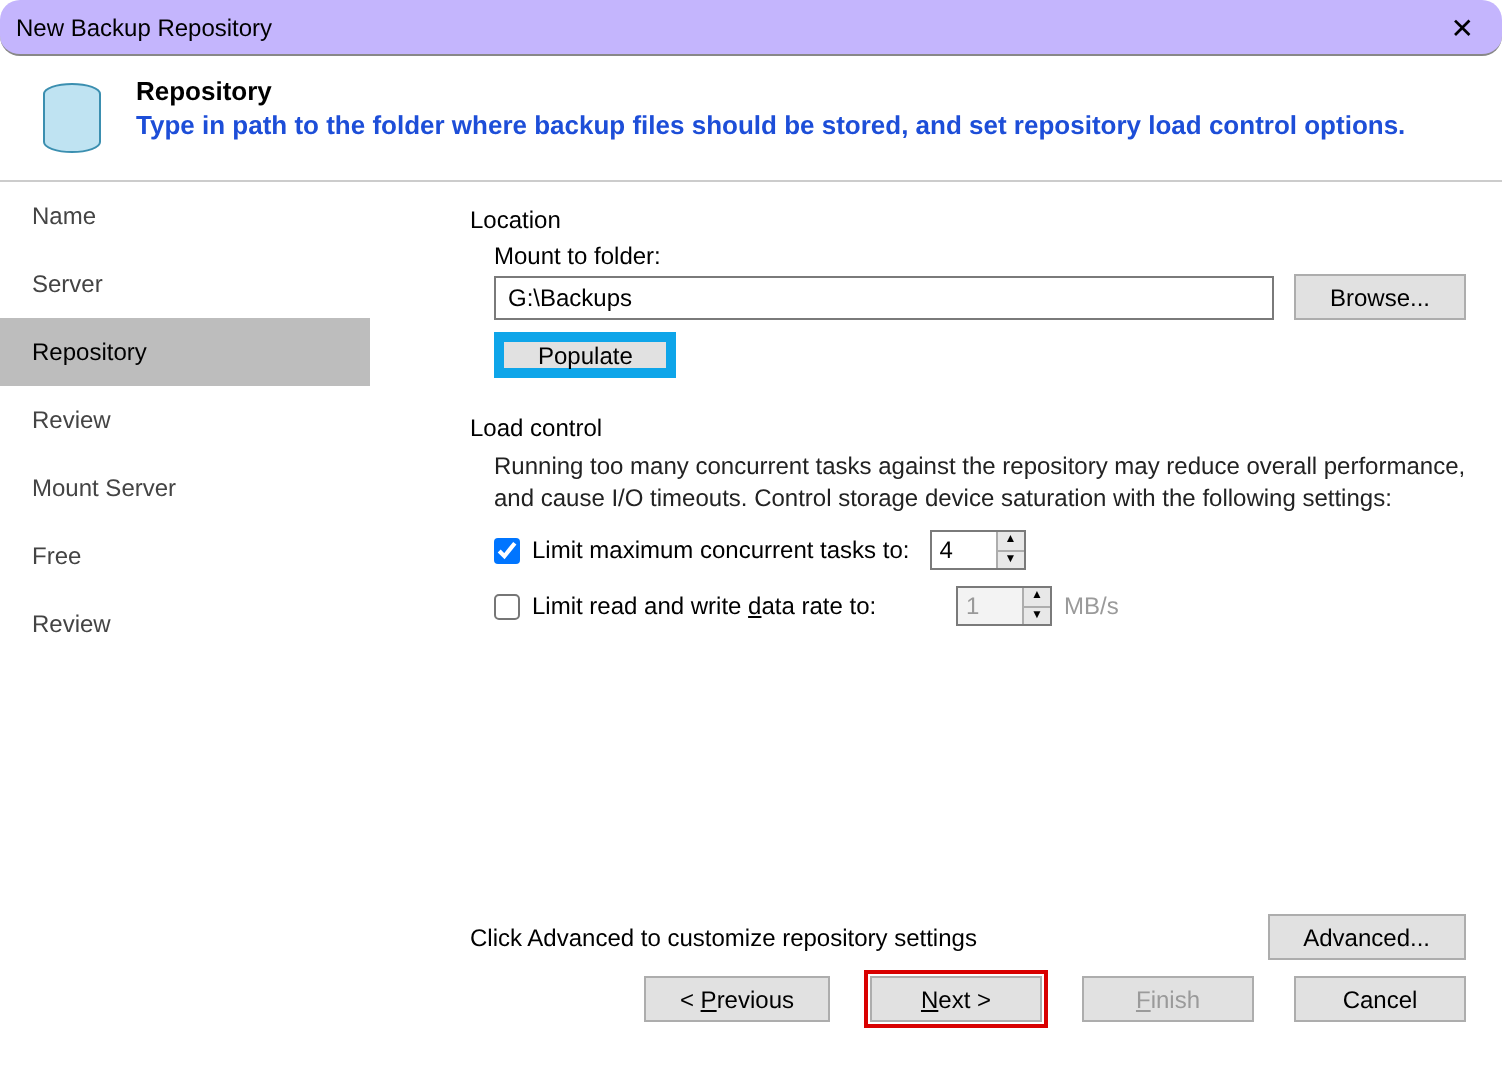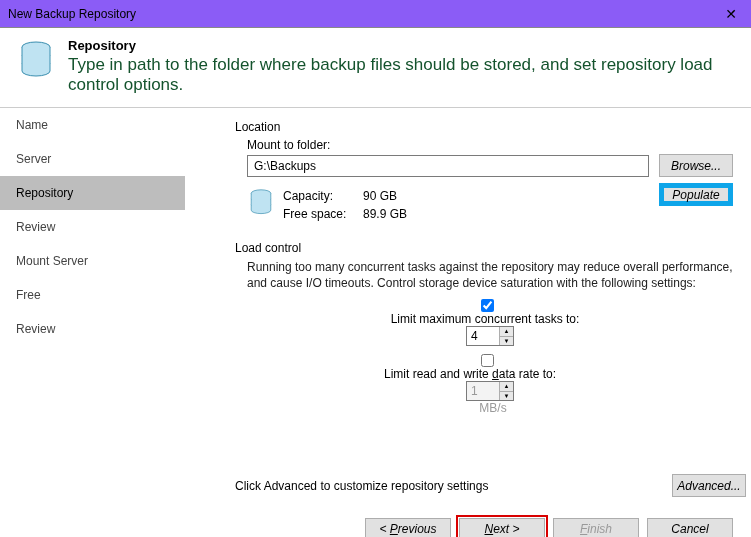--- a/index.html
+++ b/index.html
@@ -12,41 +12,42 @@
     height: 537px;
     overflow: hidden;
   }
   .titlebar {
     display: flex;
     justify-content: space-between;
     align-items: center;
     height: 28px;
     padding: 0 8px;
     border-bottom: 1px solid #888;
-    background: #8b5cf6;
+    background: #c4b5fd;
+    border-radius: 10px;
   }
   .titlebar .title { font-size: 12px; }
   .titlebar .close {
     font-size: 14px;
     cursor: pointer;
     padding: 0 6px;
   }
   .header {
     display: flex;
     align-items: flex-start;
     padding: 10px 16px 12px 16px;
     border-bottom: 1px solid #ccc;
   }
   .db-icon {
     width: 40px; height: 40px;
     margin-right: 12px;
     flex-shrink: 0;
   }
   .header-text .htitle { font-weight: bold; font-size: 13px; }
-  .header-text .hdesc { font-size: 17px; color: #14532d; margin-top: 2px; }
+  .header-text .hdesc { font-size: 13px; color: #1d4ed8; margin-top: 2px; font-weight: bold; }
   .body {
     display: flex;
     height: calc(100% - 28px - 64px - 48px);
     gap: 36px;
   }
   .sidebar {
     width: 185px;
     background: #fff;
     display: flex;
     flex-direction: column;
@@ -79,38 +80,37 @@
     font-size: 12px;
   }
   .btn {
     height: 23px;
     min-width: 74px;
     border: 1px solid #adadad;
     background: #e1e1e1;
     font-family: inherit;
     font-size: 12px;
     cursor: pointer;
-    padding: 0 4px;
-    font-style: italic;
+    padding: 0 17px;
   }
   .btn.browse { margin-left: 10px; }
   .btn.populate {
     border: 5px solid #0ea5e9;
     margin-top: 6px;
   }
   .cap-block {
     display: flex;
     margin-top: 10px;
   }
   .cap-block .mini-db { width: 28px; height: 28px; margin-right: 8px; }
   .cap-grid .caprow { display: flex; gap: 8px; line-height: 18px; }
   .cap-grid .clabel { width: 72px; }
   .load-section { margin-top: 18px; }
   .load-desc { color: #222; line-height: 16px; margin-top: 2px; }
-  .check-row { display:flex; align-items:center; margin-top: 8px; flex-direction: column; }
+  .check-row { display:flex; align-items:center; margin-top: 8px; }
   .check-row input[type=checkbox]{ margin-right:6px; width:13px; height:13px;}
   .check-row label { margin-right: 10px; }
   .spinner {
     display: inline-flex;
     border: 1px solid #7a7a7a;
     height: 20px;
     width: 48px;
   }
   .spinner input {
     width: 32px;
@@ -129,31 +129,31 @@
   }
   .spinner .arrows div {
     flex:1; display:flex; align-items:center; justify-content:center;
     font-size:6px; line-height:6px; background:#e8e8e8; cursor:pointer;
   }
   .spinner .arrows div:first-child { border-bottom:1px solid #adadad;}
   .unit { margin-left: 6px; color:#9a9a9a; }
   .advanced-row {
     position: absolute;
     bottom: 8px;
-    left: 14px; right:5px;
+    left: 14px; right:18px;
     display:flex;
     align-items:center;
     justify-content:space-between;
   }
   .footer {
     height: 48px;
     display:flex;
     justify-content:flex-end;
-    align-items:center;
-    gap: 8px;
+    align-items:flex-start;
+    gap: 20px;
     padding: 0 18px;
     border-top: none;
   }
   .footer .btn { min-width: 86px; }
   .footer .btn.disabled { color:#9a9a9a; }
   .footer .btn.next-highlight { outline: 2px solid #d90000; outline-offset: 1px; }
   .underline-first::first-letter { text-decoration: underline; }
 </style>
 </head>
 <body>
@@ -190,38 +190,20 @@
   <div class="content">
     <div class="section-title">Location</div>
     <div class="indent">
       <div>Mount to folder:</div>
       <div class="row path-row">
         <input class="path-input" type="text" value="G:\Backups" style="">
         <button class="btn browse"><span class="underline-first">Browse...</span></button>
       </div>
 
       <div style="display:flex; justify-content:space-between; align-items:flex-start;">
-        <div class="cap-block">
-          <svg class="mini-db" viewBox="0 0 40 40">
-            <ellipse cx="20" cy="9" rx="14" ry="5" fill="#bfe3f2" stroke="#3b8fb0"></ellipse>
-            <path d="M6 9 v8 a14 5 0 0 0 28 0 v-8" fill="#bfe3f2" stroke="#3b8fb0"></path>
-            <path d="M6 17 v8 a14 5 0 0 0 28 0 v-8" fill="#bfe3f2" stroke="#3b8fb0"></path>
-            <path d="M6 25 v8 a14 5 0 0 0 28 0 v-8" fill="#bfe3f2" stroke="#3b8fb0"></path>
-          </svg>
-          <div class="cap-grid">
-            <div class="caprow">
-              <span class="clabel">Capacity:</span>
-              <span>90 GB</span>
-            </div>
-            <div class="caprow">
-              <span class="clabel">Free space:</span>
-              <span>89.9 GB</span>
-            </div>
-          </div>
-        </div>
         <button class="btn populate">Populate</button>
       </div>
     </div>
 
     <div class="load-section">
       <div class="section-title">Load control</div>
       <div class="indent">
         <div class="load-desc">Running too many concurrent tasks against the repository may reduce overall performance, and cause I/O timeouts. Control storage device saturation with the following settings:</div>
 
         <div class="check-row">

